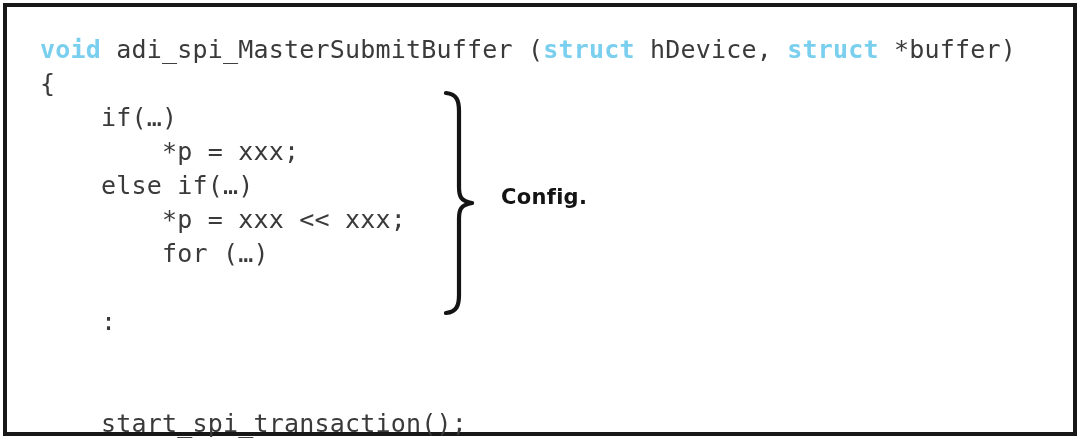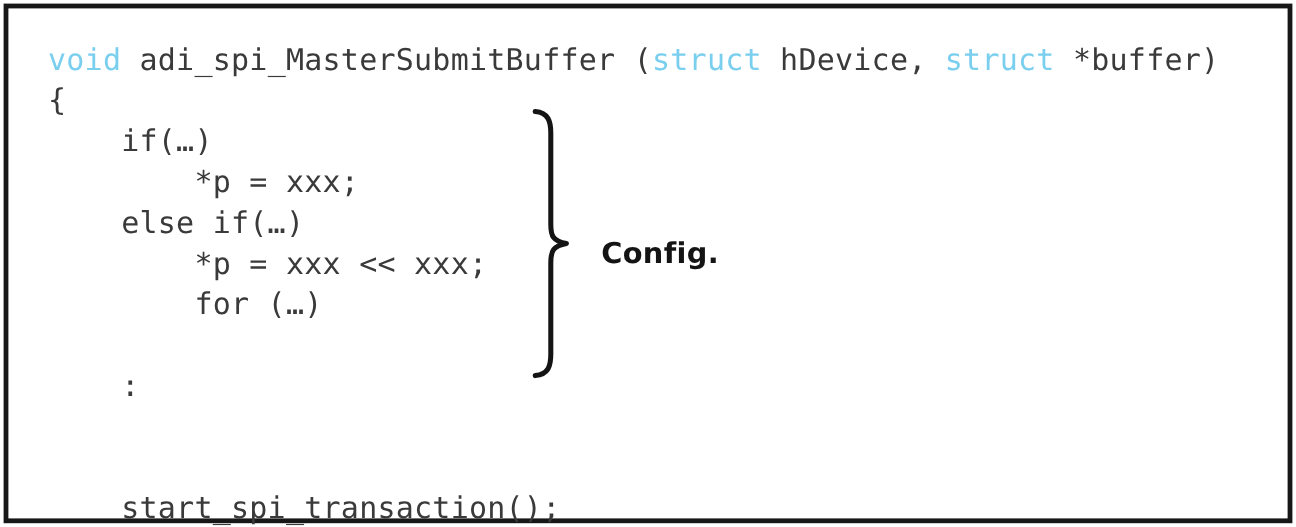--- a/index.html
+++ b/index.html
@@ -54,20 +54,21 @@
     height: 34px;
     white-space: pre;
     color: #3a3a3a;
   }
   .code-line.blank {
     color: transparent;
   }
 
   .kw {
     color: #7ACFEF;
+    font-weight: bold;
   }
 
   
   #brace-group {
     position: absolute;
     left: 432px;
     top: 82px;
     width: 190px;
     height: 228px;
   }
@@ -75,24 +76,24 @@
     position: absolute;
     left: 0;
     top: 0;
     width: 44px;
     height: 228px;
     display: block;
   }
   #annotation-label {
     position: absolute;
     left: 62px;
-    top: 108px;
+    top: 96px;
     font-family: "DejaVu Sans", "Liberation Sans", sans-serif;
     font-weight: bold;
-    font-size: 24px;
+    font-size: 21px;
     letter-spacing: 0.3px;
     color: #141414;
     white-space: nowrap;
   }
 </style>
 </head>
 <body>
 
 <div id="figure">
   <div id="frame" style="border-color: rgb(23, 23, 23);">

